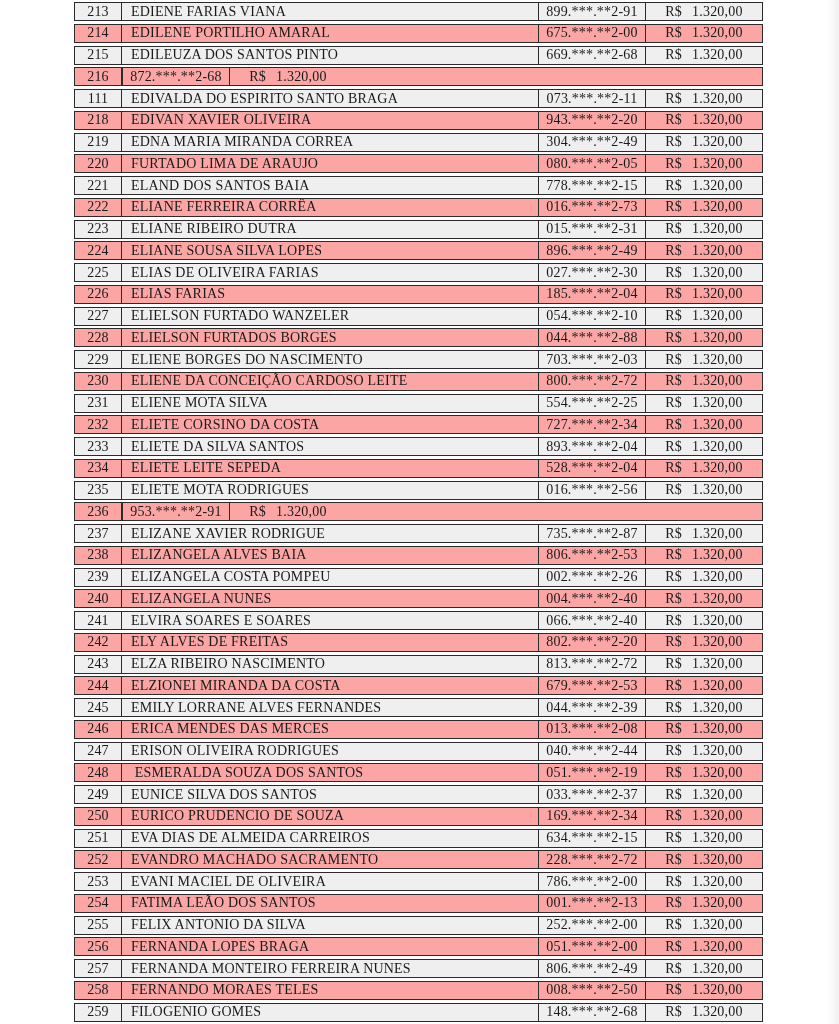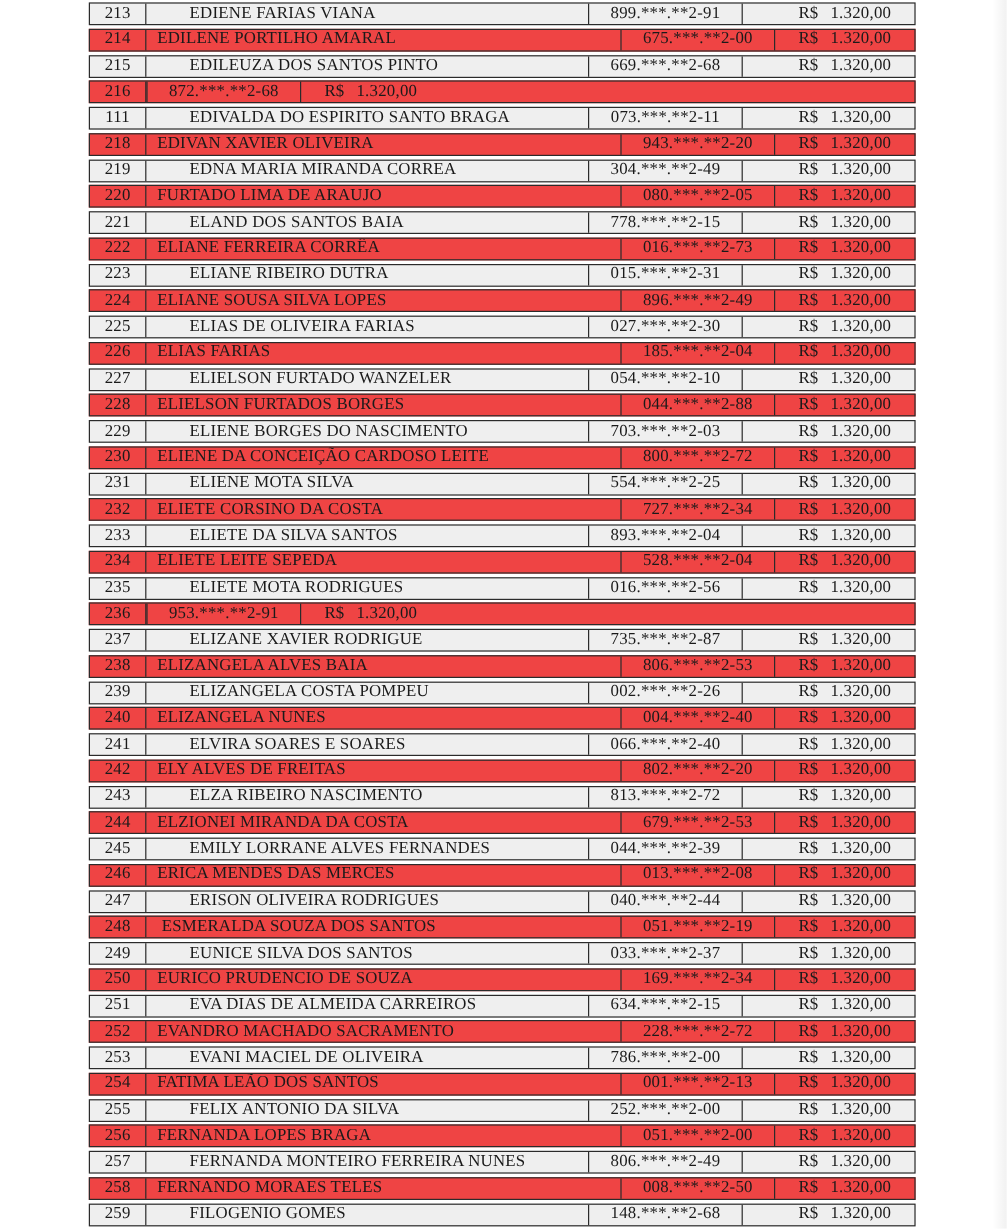--- a/index.html
+++ b/index.html
@@ -20,23 +20,23 @@
     left: 74px; top: 2px;
     width: 689px; height: 1020px;
     display: flex;
     flex-direction: column;
     justify-content: space-between;
   }
   .row {
     display: flex;
     height: 19px;
     border: 1px solid var(--border-c, #2b2b2b);
-    background: #ef4444;
-  }
-  .row.alt { background: var(--alt-bg, #efefef); gap: 27px; }
+    background: #fca5a5;
+  }
+  .row.alt { background: var(--alt-bg, #efefef); }
   .cell {
     display: flex;
     align-items: center;
     height: 100%;
     font-size: 14px;
     color: var(--text-c, #1a1a1a);
     letter-spacing: 0.2px;
     white-space: pre;
     overflow: hidden;
     line-height: 1;
@@ -44,21 +44,21 @@
   .c-num {
     width: 47px;
     justify-content: center;
     border-right: 1px solid var(--border-c, #2b2b2b);
   }
   .c-name {
     flex: 1;
     padding-left: 9px;
   }
   .c-cpf {
-    width: 129px;
+    width: 108px;
     justify-content: center;
     border-left: 1px solid var(--border-c, #2b2b2b);
     border-right: 1px solid var(--border-c, #2b2b2b);
   }
   .c-val {
     width: 116px;
     justify-content: center;
     gap: 10px;
   }
   .edge-shade {

